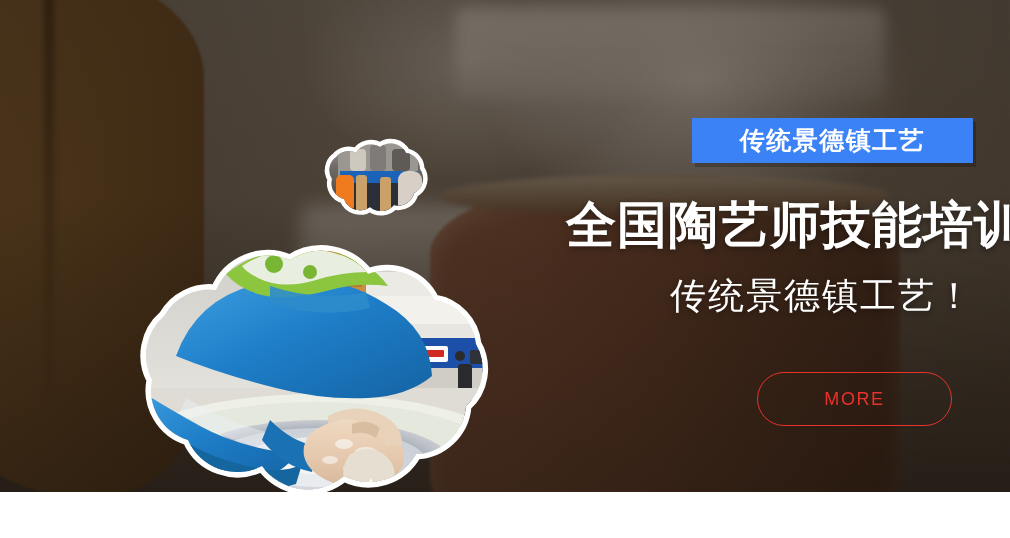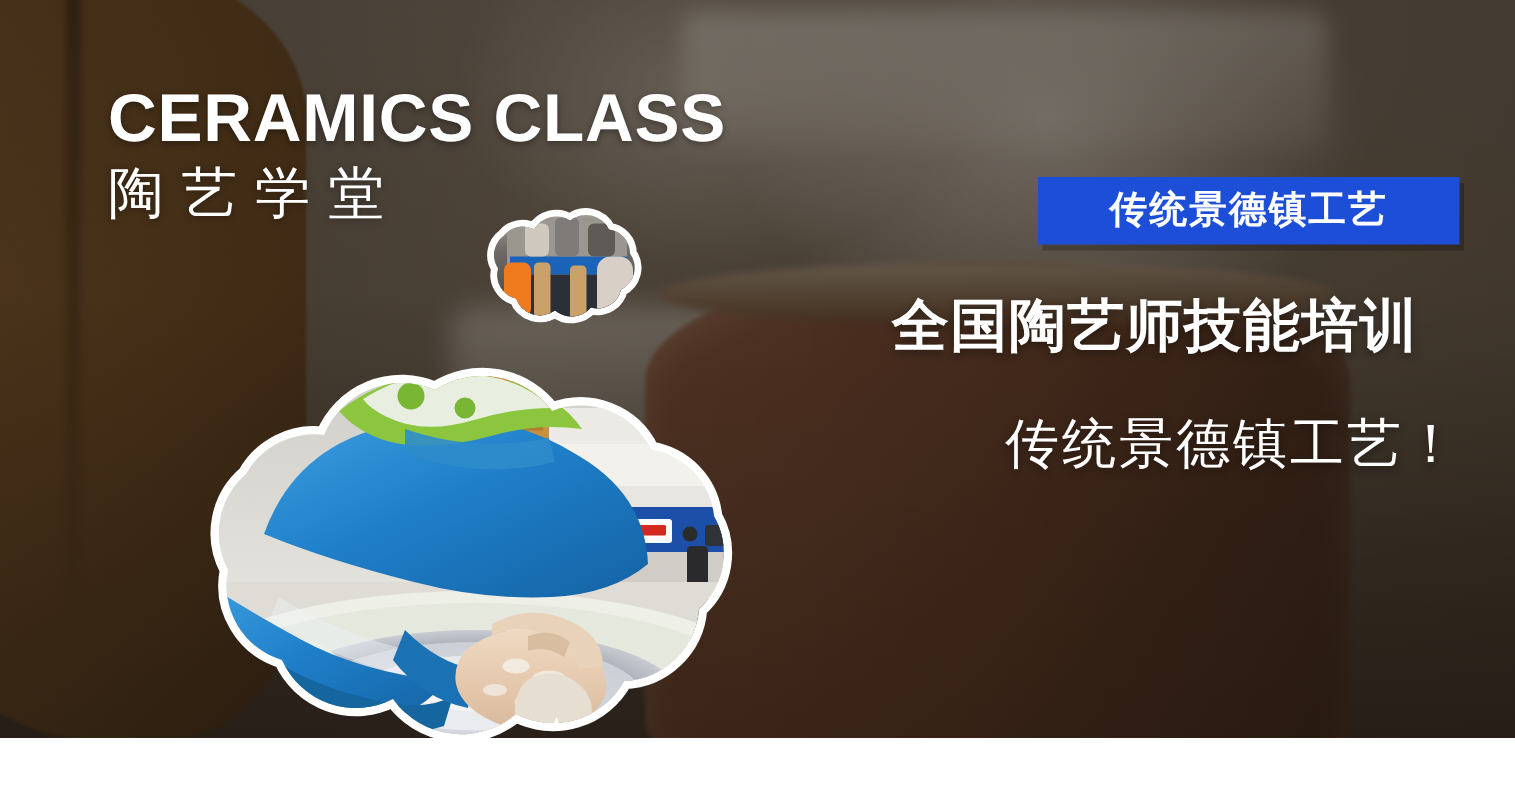--- a/index.html
+++ b/index.html
@@ -91,32 +91,32 @@
     text-shadow:0 1px 5px rgba(0,0,0,.38);
   }
 
   
   .cloud-wrap{position:absolute;}
   .cloud-wrap svg{display:block;}
 
   
   .badge{
     position:absolute;left:692px;top:118px;width:281px;height:45px;
-    background:#1d4ed8;
+    background:#3b82f6;
     box-shadow:3px 4px 0 rgba(0,0,0,.22);
     display:flex;align-items:center;justify-content:center;
   }
   .badge-text{
     font-size:25px;font-weight:700;color:#ffffff;letter-spacing:1.5px;
     line-height:1;white-space:nowrap;
   }
   .lead-1{
     position:absolute;left:566px;top:198px;width:408px;
     text-align:center;
-    font-size:38px;font-weight:700;color:#ffffff;letter-spacing:1px;
+    font-size:50px;font-weight:700;color:#ffffff;letter-spacing:1px;
     line-height:1.1;white-space:nowrap;
     text-shadow:0 2px 6px rgba(0,0,0,.40);
   }
   .lead-2{
     position:absolute;left:566px;top:276px;width:408px;
     text-align:right;
     font-size:36px;font-weight:400;color:#ffffff;letter-spacing:2px;
     line-height:1.1;white-space:nowrap;
     text-shadow:0 2px 6px rgba(0,0,0,.40);
   }
@@ -138,24 +138,20 @@
 
   <div class="bg-photo">
     <div class="shelf-a"></div>
     <div class="shelf-b"></div>
     <div class="shelf-c"></div>
     <div class="vessel-big"></div>
     <div class="vessel-left"></div>
   </div>
   <div class="bg-scrim"></div>
 
-  <div class="headline">
-    <div class="title-en">CERAMICS CLASS</div>
-    <div class="title-cn">陶艺学堂</div>
-  </div>
 
   <div class="cloud-wrap" style="left:316px;top:131px;">
     <svg width="124" height="92" viewBox="0 0 124 92">
       <defs>
         <clipPath id="cs">
           <path d="M40,22 a17,17 0 0 1 24,-6 a17,17 0 0 1 26,6 a16,16 0 0 1 14,16
                    a16,16 0 0 1 -6,24 a16,16 0 0 1 -20,12 a17,17 0 0 1 -24,2
                    a17,17 0 0 1 -26,-8 a16,16 0 0 1 -12,-20 a16,16 0 0 1 4,-22
                    a16,16 0 0 1 20,-4 z"></path>
         </clipPath>
@@ -295,14 +291,17 @@
   <div class="bottom-band"></div>
 
   <div class="badge">
     <span class="badge-text">传统景德镇工艺</span>
   </div>
 
   <div class="lead-1">全国陶艺师技能培训</div>
 
   <div class="lead-2">传统景德镇工艺！</div>
 
+  <div class="more-btn">
+    <span class="more-label">MORE</span>
+  </div>
 
 </div>
 
 </body></html>

